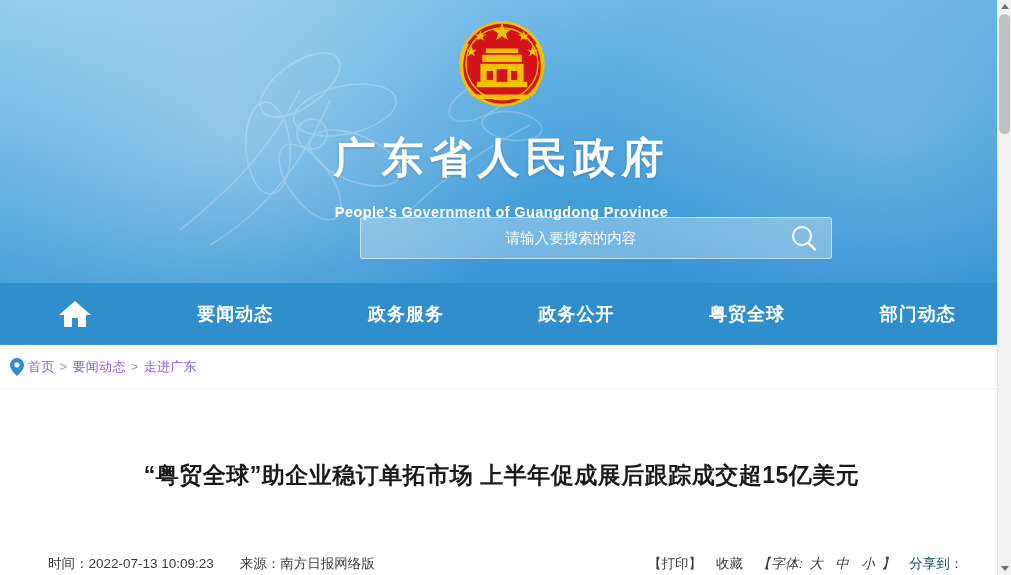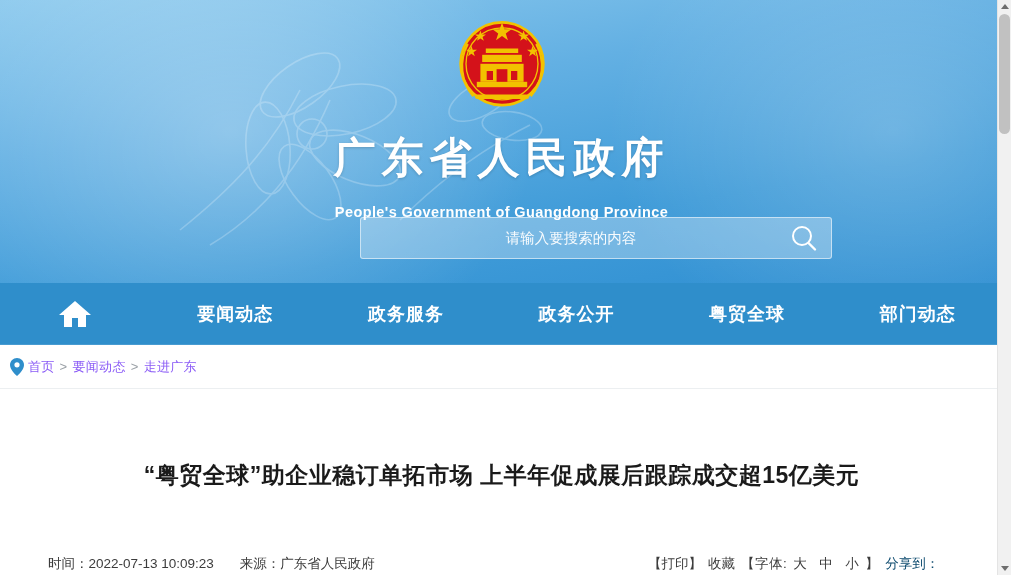--- a/index.html
+++ b/index.html
@@ -253,25 +253,25 @@
     left: 48px;
     display: flex;
     align-items: center;
     gap: 26px;
   }
   .meta-right {
     position: absolute;
     left: 648px;
     display: flex;
     align-items: center;
-    gap: 6px;
+    gap: 14px;
     white-space: nowrap;
   }
   .meta-right .item { cursor: pointer; }
-  .font-group { letter-spacing: 0.5px; }
+  .font-group { letter-spacing: 0.5px; font-style: italic; }
   .font-group .fs { margin: 0 6px; cursor: pointer; }
   .share-label { color: #0c4a6e; }
 </style>
 </head>
 <body>
 
 <div id="page">
 
   <div class="banner">
     <div class="glow"></div>
@@ -358,21 +358,21 @@
       <a>首页</a><span class="sep">&gt;</span><a>要闻动态</a><span class="sep">&gt;</span><a>走进广东</a>
     </span>
   </div>
 
   <div class="article">
     <h1 class="art-title">“粤贸全球”助企业稳订单拓市场 上半年促成展后跟踪成交超15亿美元</h1>
 
     <div class="meta-row">
       <div class="meta-left">
         <span>时间：2022-07-13 10:09:23</span>
-        <span>来源：广东省人民政府</span>
+        <span>来源：南方日报网络版</span>
       </div>
       <div class="meta-right">
         <span class="item">【打印】</span>
         <span class="item">收藏</span>
         <span class="font-group"><span>【字体:</span><span class="fs">大</span><span class="fs">中</span><span class="fs">小</span><span>】</span></span>
         <span class="share-label">分享到：</span>
       </div>
     </div>
   </div>
 

